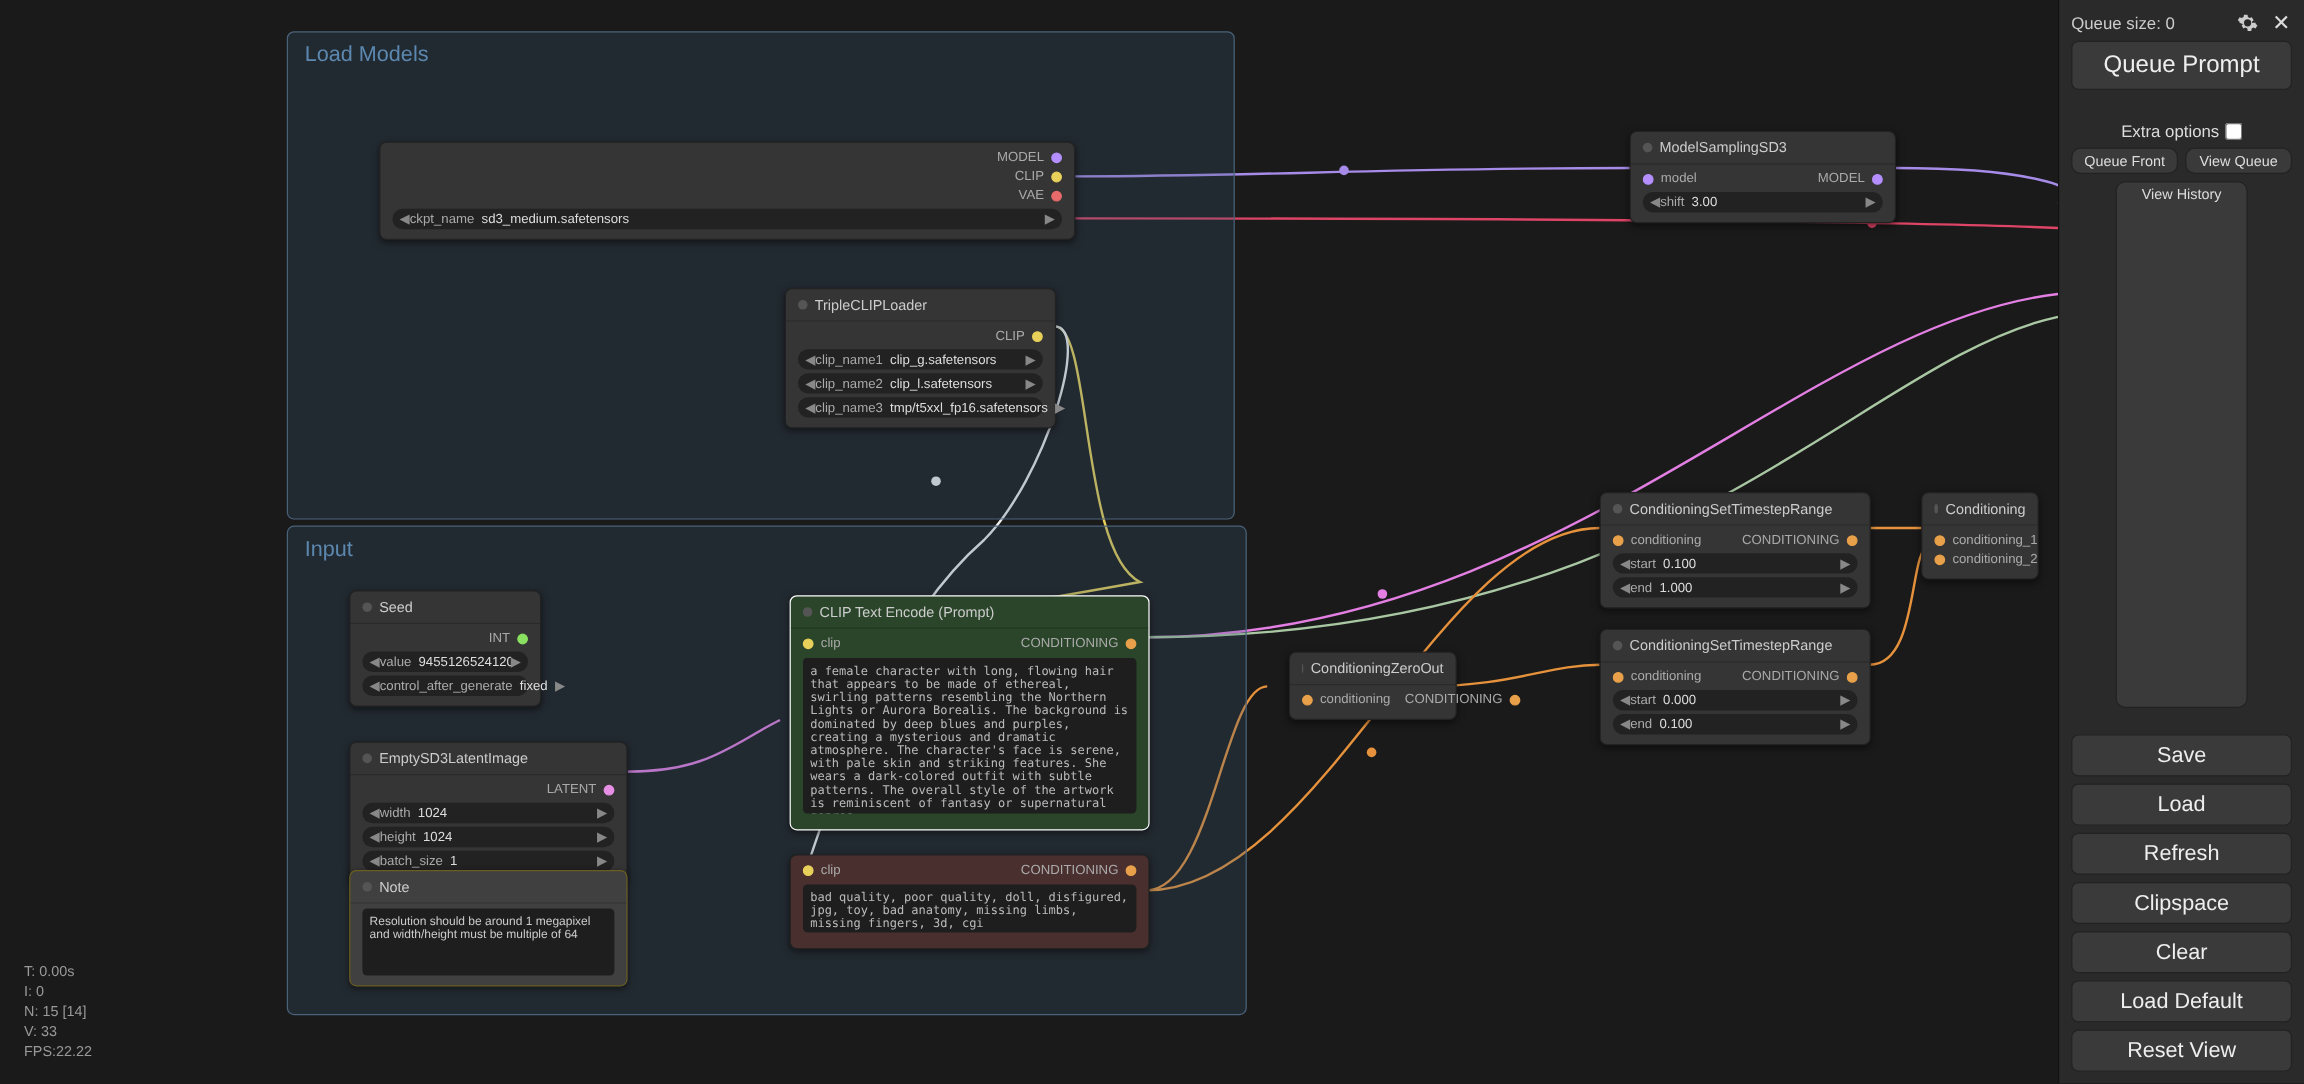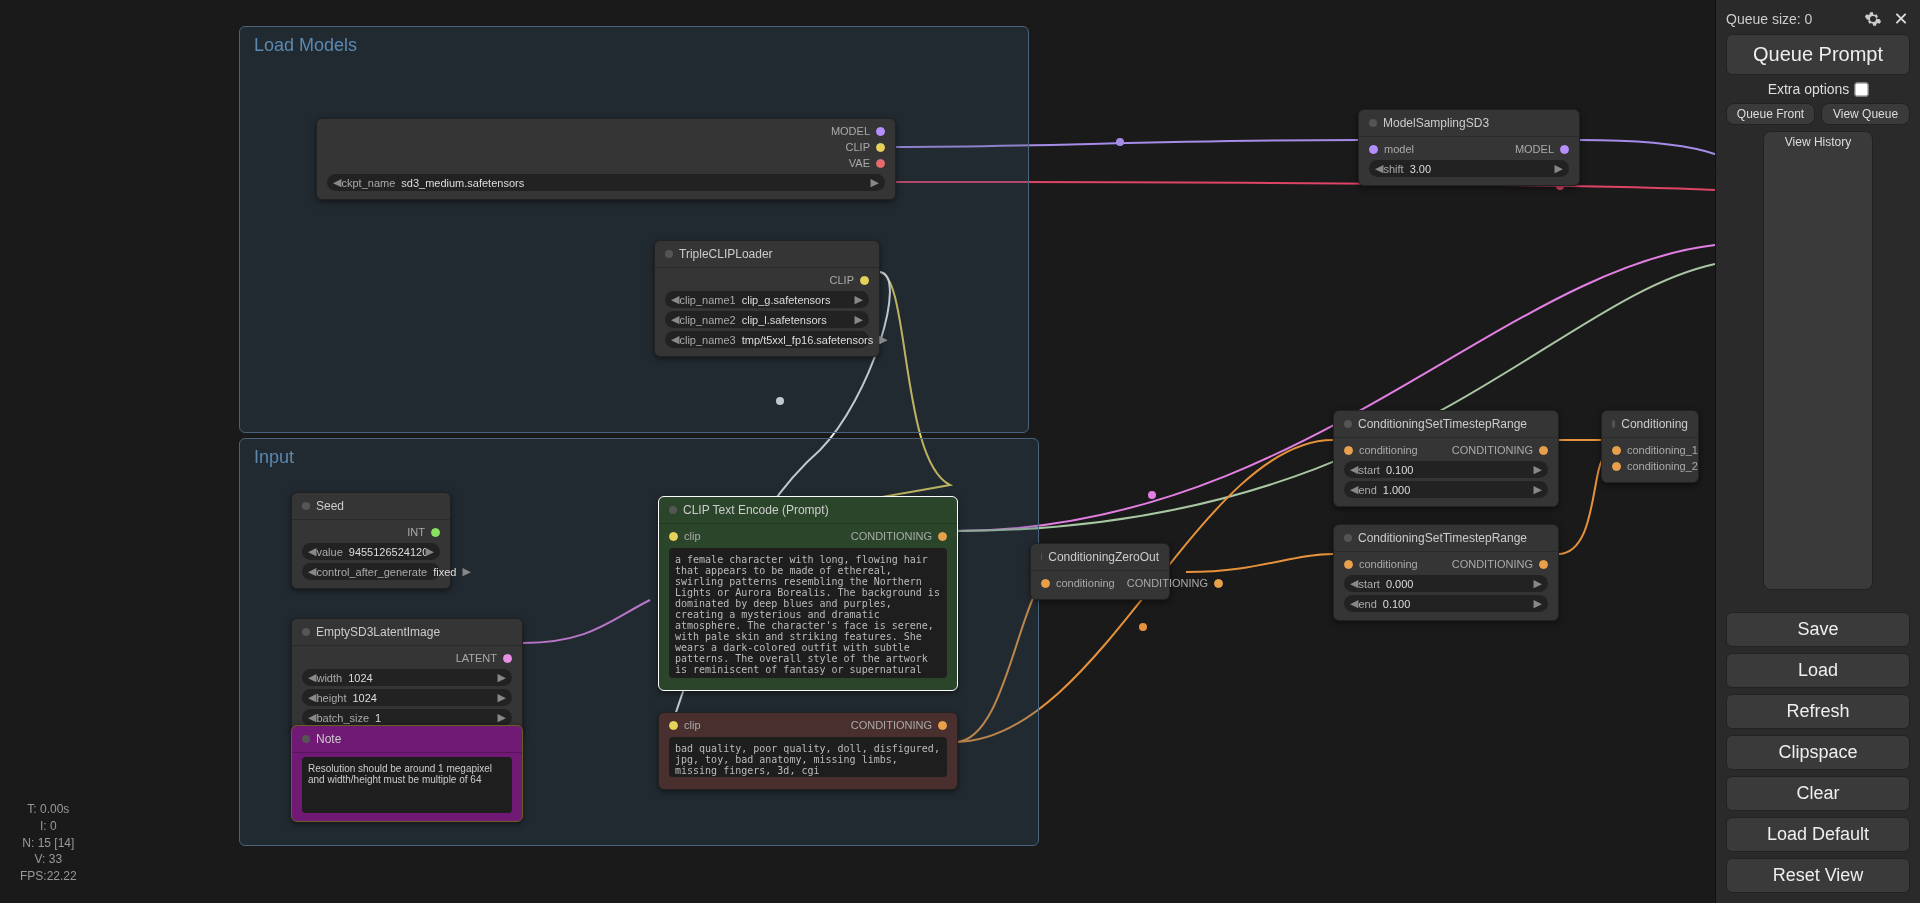--- a/index.html
+++ b/index.html
@@ -37,21 +37,21 @@
 .node {
   position: absolute;
   background: #353535;
   border: 1px solid #222;
   border-radius: 6px;
   box-shadow: 0 2px 6px rgba(0,0,0,0.5);
 }
 .node.selected { border: 1px solid #fff; }
 .node.green { background: #2a452a; }
 .node.red { background: #4a2f2f; }
-.node.yellow { background: #701a75; border-color: #6b5e20; }
+.node.yellow { background: #404040; border-color: #6b5e20; }
 .node-header {
   padding: 6px 10px;
   display: flex;
   align-items: center;
   gap: 6px;
   font-size: 12px;
   color: #ccc;
   border-bottom: 1px solid rgba(0,0,0,0.2);
 }
 .node-header .dot {
@@ -156,30 +156,29 @@
   border: 1px solid #222;
   border-radius: 8px;
   color: #ddd;
   font-size: 12px;
   padding: 3px 0;
   text-align: center;
   cursor: pointer;
 }
 .extra-row {
   display:flex; align-items:center; justify-content:center; gap:6px;
-  font-size:14px; color:#ddd;
+  font-size:14px; color:#ddd;margin-top:20px;
 }
 .extra-row input { transform: scale(1.1); }
 
 .metrics {
   position:absolute;
   left:20px; bottom:18px;
   font-size:12px; color:#999;
   line-height:1.4;
-  text-align:center;
 }
 </style>
 </head>
 <body>
 
 <div class="canvas">
 
 <svg class="edges">
 
   <path d="M896 147 C1050 147 1150 140 1360 140" stroke="#a78be8" stroke-width="2" fill="none"></path>
@@ -372,21 +371,21 @@
           </span>
       <span style="display:flex;align-items:center;">
             <span class="lbl">CONDITIONING</span>
             <span class="slot-dot orange"></span>
           </span>
     </div>
     <textarea class="textarea" style="height: 40px; min-height: 40px;">bad quality, poor quality, doll, disfigured, jpg, toy, bad anatomy, missing limbs, missing fingers, 3d, cgi</textarea>
   </div>
 </div>
 
-<div class="node" style="left:1030px; top:543px; width:140px;">
+<div class="node" style="left:1074px; top:543px; width:140px;">
   <div class="node-header">
         <span class="dot"></span>
         <span>ConditioningZeroOut</span>
       </div>
   <div class="node-body">
     <div class="slot-row">
       <span style="display:flex;align-items:center;">
             <span class="slot-dot orange"></span>
             <span class="lbl">conditioning</span>
           </span>

